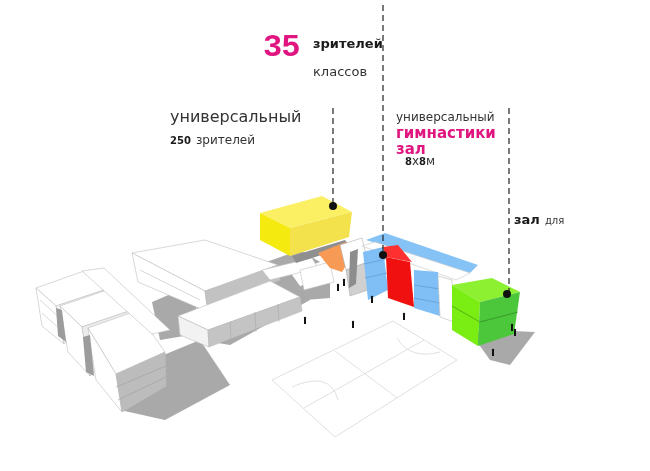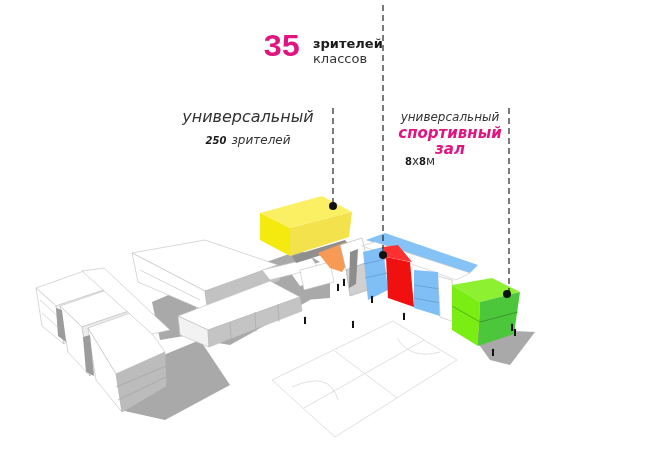--- a/index.html
+++ b/index.html
@@ -9,21 +9,21 @@
   .lbl { position: absolute; color: #222; line-height: 1; white-space: nowrap; }
   .pink { color: #e0157f; font-weight: bold; }
   .dark { color: #1a1a1a; }
   .big35 { font-size: 32px; font-weight: bold; letter-spacing: -1px; font-family: Liberation Mono, monospace; }
   .sm-bold { font-size: 13px; font-weight: bold; }
   .sm-thin { font-size: 13px; font-weight: normal; color: #333; }
   .mid-thin { font-size: 16px; color: #333; }
   .mid-pink { font-size: 19px; }
   .num-bold { font-size: 10px; font-weight: bold; }
   .num-thin { font-size: 12px; color: #333; }
-  .right { text-align: center; font-style: italic; }
+  .right { text-align: left; }
 </style>
 </head>
 <body>
 
 <svg id="scene" viewBox="0 0 650 471" xmlns="http://www.w3.org/2000/svg">
 
   <g fill="#a9a9a9" stroke="none">
     <polygon points="115,375 200,340 230,385 165,420 120,410"></polygon>
     <polygon points="152,302 185,288 198,300 190,335 160,340"></polygon>
     <polygon points="195,292 290,272 310,300 230,345 200,340"></polygon>
@@ -174,34 +174,38 @@
     <circle cx="333" cy="206" r="4"></circle>
     <circle cx="507" cy="294" r="4"></circle>
   </g>
 </svg>
 
 <div class="lbl" style="left:263px; top:32px;">
   <span class="pink big35">35</span>
 </div>
 <div class="lbl" style="left:313px; top:37px;">
   <div class="sm-bold dark">зрителей</div>
-  <div class="sm-thin" style="margin-top:2px;">классов</div>
+  <div class="sm-thin" style="margin-top:15px;">классов</div>
 </div>
 
 <div class="lbl right" style="left:170px; top:109px; width:156px;">
   <div class="mid-thin">универсальный</div>
   <div style="margin-top:6px;">
     <span class="num-bold dark">250</span>
     <span class="num-thin">зрителей</span>
   </div>
 </div>
 
 <div class="lbl right" style="left:396px; top:111px; width:108px;">
   <div style="font-size:12px; color:#333;">универсальный</div>
-  <div class="pink" style="font-size:15px; margin-top:3px;">спортивный</div>
+  <div class="pink" style="font-size:15px; margin-top:3px;">гимнастики</div>
   <div class="pink" style="font-size:15px; margin-top:1px;">зал</div>
 </div>
 <div class="lbl" style="left:405px; top:152px;">
   <span class="num-bold dark">8</span><span class="num-thin">х</span><span class="num-bold dark">8</span><span class="num-thin">м</span>
 </div>
 
 <div class="lbl" style="left:514px; top:211px;">
+  <div>
+    <span class="sm-bold dark">зал</span>
+    <span style="font-size:10px; color:#333;">для</span>
+  </div>
 </div>
 
 </body></html>

